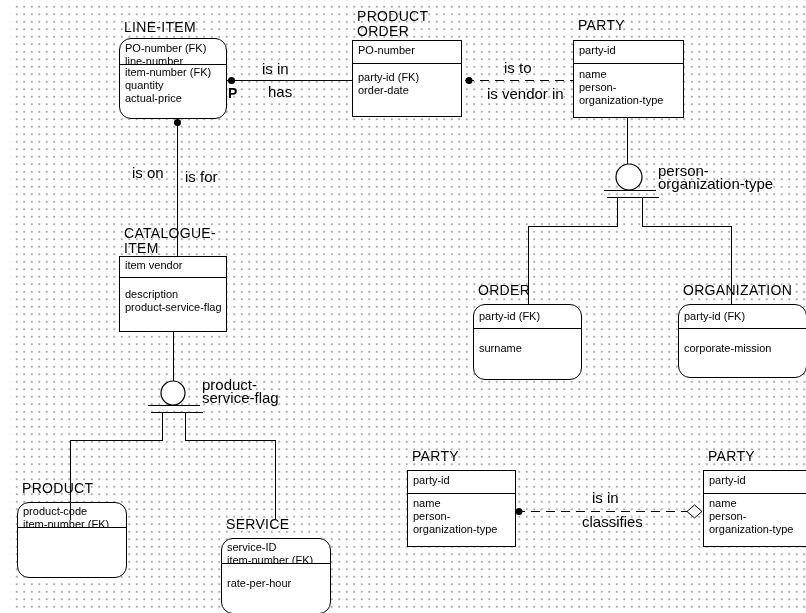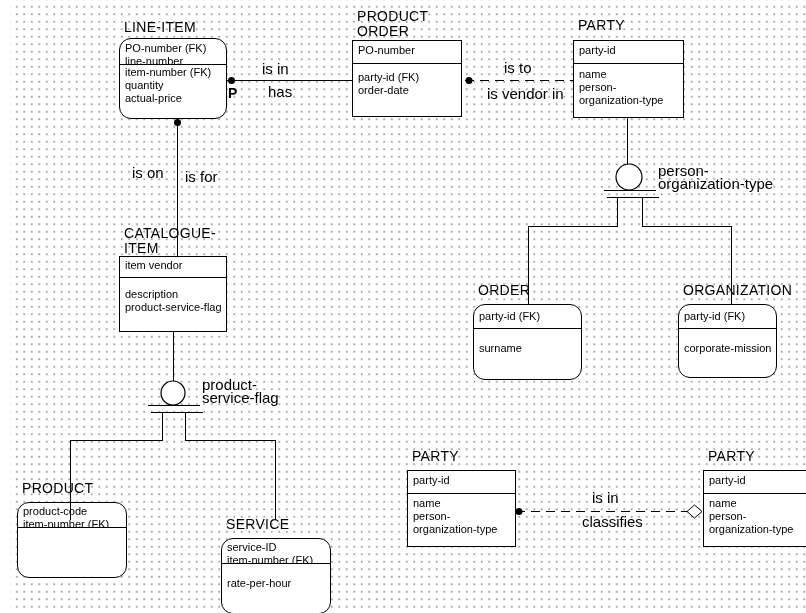--- a/index.html
+++ b/index.html
@@ -85,21 +85,21 @@
     <div class="ebox">
       <div class="ekey" style="height:24px;padding-top:5px">
         <div class="row">party-id (FK)</div>
       </div>
       <div class="eattrs" style="padding-top:13px">
         <div class="row">surname</div>
       </div>
     </div>
   </div>
 
-  <div class="entity rounded" style="left:668px;top:304px;width:99px;height:74px">
+  <div class="entity rounded" style="left:668px;top:304px;width:129px;height:74px">
     <div class="etitle" style="top:-21px">ORGANIZATION</div>
     <div class="ebox">
       <div class="ekey" style="height:24px;padding-top:5px">
         <div class="row">party-id (FK)</div>
       </div>
       <div class="eattrs" style="padding-top:13px">
         <div class="row">corporate-mission</div>
       </div>
     </div>
   </div>

